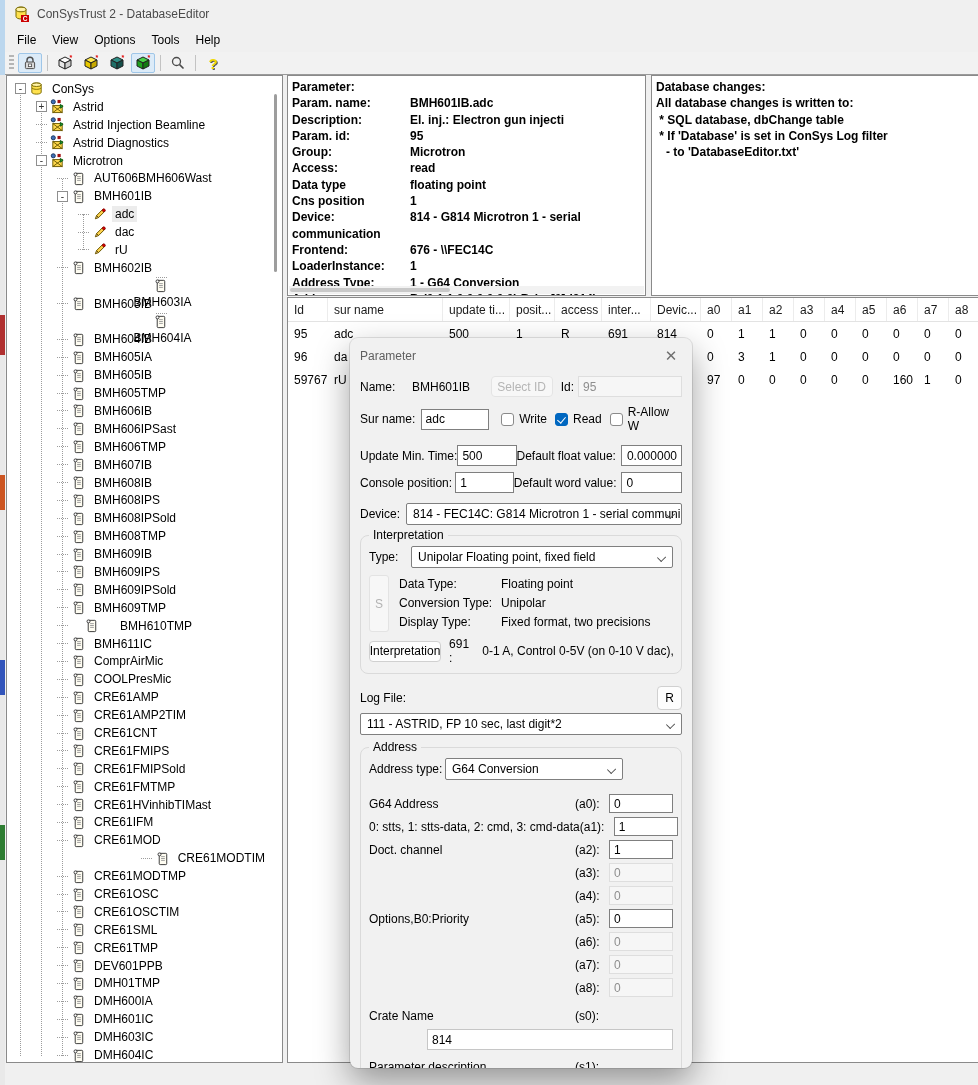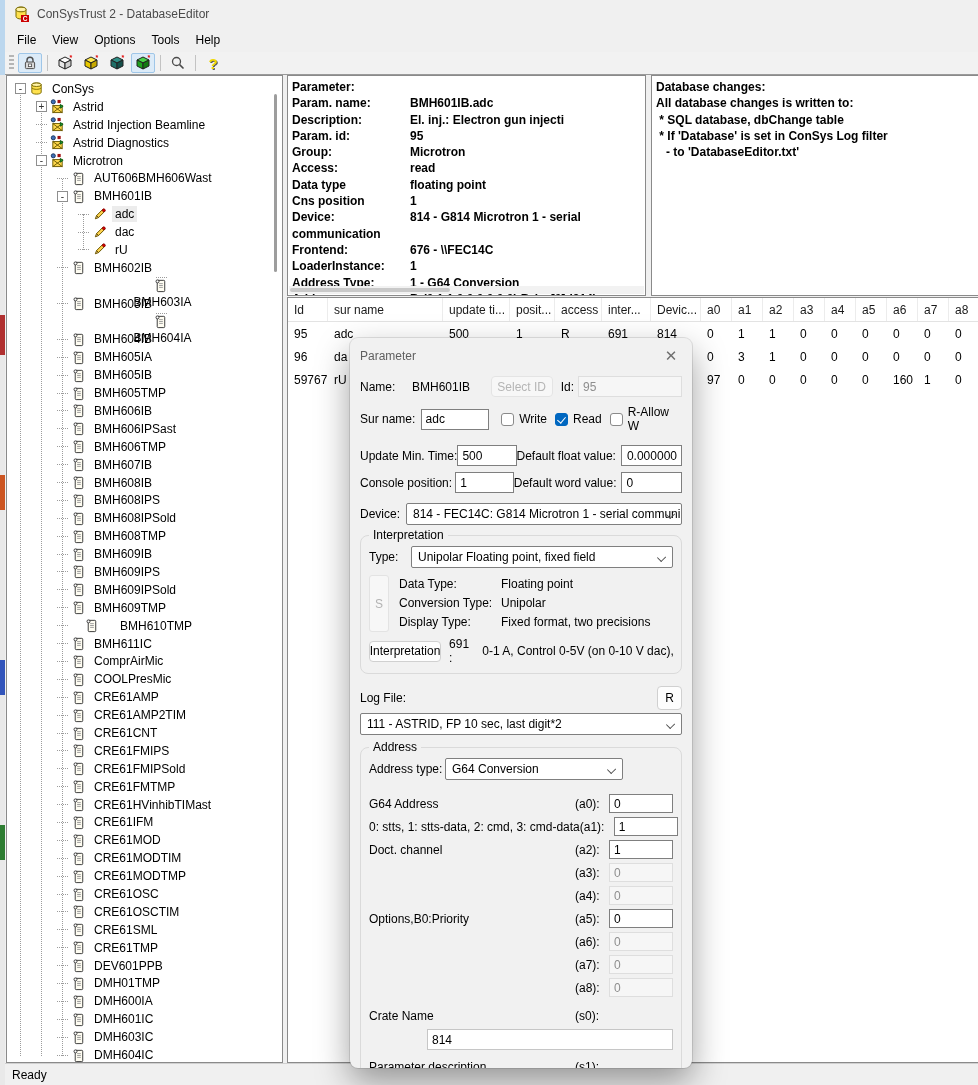--- a/index.html
+++ b/index.html
@@ -670,21 +670,21 @@
           <span class="hstub"></span>
           <span class="ticon">
             <svg width="15" height="15" viewBox="0 0 16 16">
               <rect x="4.5" y="2.5" width="8" height="12" rx="1" fill="#fffdf2" stroke="#333"></rect>
               <circle cx="4.8" cy="3.6" r="1.6" fill="#fff" stroke="#333"></circle>
               <path d="M6.5 6 h4 M6.5 8 h4 M6.5 10 h4" stroke="#9a9a9a" stroke-width="1"></path>
             </svg>
           </span>
           <span class="tlabel">CRE61MOD</span>
         </div>
-        <div class="tree-row" style="padding-left: 48px;">
+        <div class="tree-row" style="padding-left: 48px; justify-content: flex-end;">
           <span class="hstub"></span>
           <span class="ticon">
             <svg width="15" height="15" viewBox="0 0 16 16">
               <rect x="4.5" y="2.5" width="8" height="12" rx="1" fill="#fffdf2" stroke="#333"></rect>
               <circle cx="4.8" cy="3.6" r="1.6" fill="#fff" stroke="#333"></circle>
               <path d="M6.5 6 h4 M6.5 8 h4 M6.5 10 h4" stroke="#9a9a9a" stroke-width="1"></path>
             </svg>
           </span>
           <span class="tlabel">CRE61MODTIM</span>
         </div>
@@ -957,23 +957,20 @@
         <span class="tcell" style="width: 31px;">0</span>
         <span class="tcell" style="width: 31px;">0</span>
         <span class="tcell" style="width: 31px;">0</span>
         <span class="tcell" style="width: 31px;">0</span>
         <span class="tcell" style="width: 31px;">160</span>
         <span class="tcell" style="width: 31px;">1</span>
         <span class="tcell" style="width: 31px;">0</span>
       </div>
     </div>
 
-  <div class="statusbar">
-    <span>Ready</span>
-  </div>
 
   <div class="dialog">
     <div class="dlg-title">
       <span>Parameter</span>
       <span class="dlg-x">✕</span>
     </div>
 
     <div class="drow" style="margin-bottom:8px;">
       <span class="lbl" style="width:52px">Name:</span>
       <span>BMH601IB</span>

